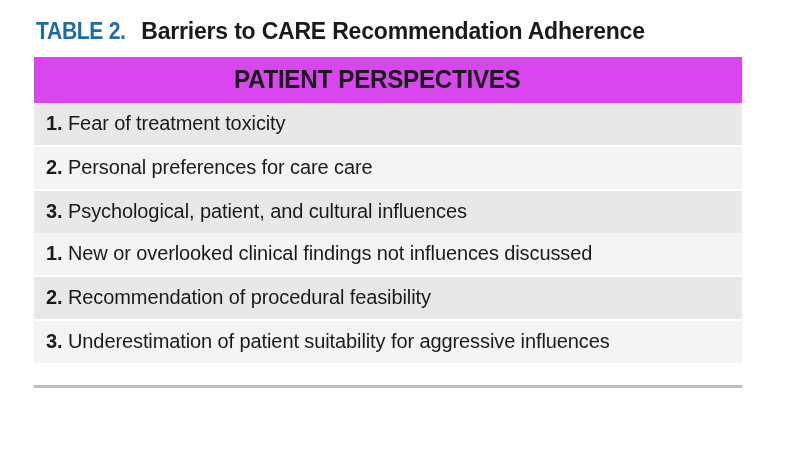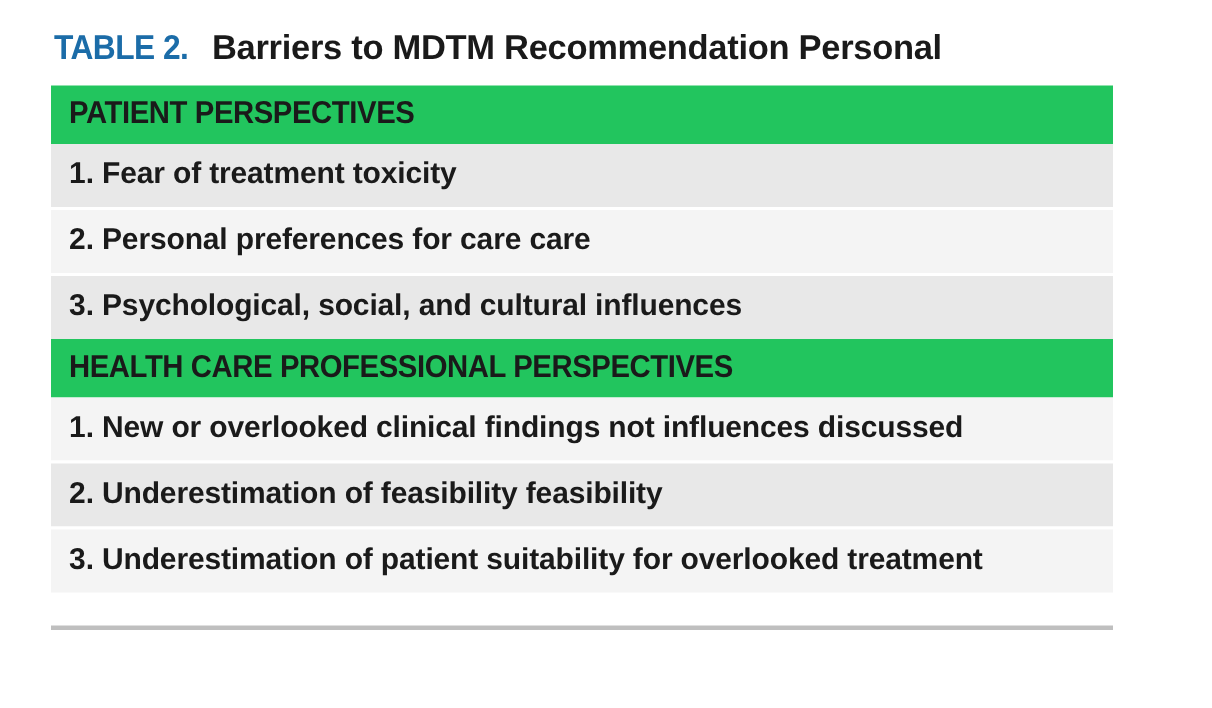--- a/index.html
+++ b/index.html
@@ -41,28 +41,29 @@
     font-weight: bold;
     font-size: 23px;
     color: #1a1a1a;
     letter-spacing: -0.2px;
   }
   .table {
     width: 708px;
     border-collapse: collapse;
   }
   .section-header {
-    background: #22c55e;
+    background: #d946ef;
     color: #1a1a1a;
     font-weight: bold;
-    font-size: 21px;
+    font-size: 26px;
     letter-spacing: -0.3px;
     padding: 7px 12px 8px 12px;
     text-transform: uppercase;
     transform-origin: left center;
+    text-align: center;
   }
   .section-header span {
     display: inline-block;
     transform: scaleX(0.93);
     transform-origin: left center;
   }
   .row {
     display: flex;
     align-items: baseline;
     font-size: 20px;
@@ -71,81 +72,78 @@
     box-sizing: border-box;
   }
   .row.shade-a { background: #e8e8e8; }
   .row.shade-b { background: #f4f4f4; }
   .row-num {
     font-weight: bold;
     min-width: 22px;
     flex: 0 0 auto;
   }
   .row-text {
-    font-weight: bold;
+    font-weight: normal;
     letter-spacing: -0.1px;
   }
   .divider {
     height: 2px;
     background: #ffffff;
   }
   .bottom-rule {
     width: 708px;
     height: 3px;
     background: #bfbfbf;
     margin-top: 22px;
   }
 </style>
 </head>
 <body>
 
 <div class="page">
 
   <div class="caption">
     <div class="caption-label">TABLE 2.</div>
-    <div class="caption-title">Barriers to MDTM Recommendation Personal</div>
+    <div class="caption-title">Barriers to CARE Recommendation Adherence</div>
   </div>
 
   <div class="table">
 
     <div class="section-header">
       <span>PATIENT PERSPECTIVES</span>
     </div>
 
     <div class="row shade-a">
       <div class="row-num">1.</div>
       <div class="row-text">Fear of treatment toxicity</div>
     </div>
     <div class="divider"></div>
     <div class="row shade-b">
       <div class="row-num">2.</div>
       <div class="row-text">Personal preferences for care care</div>
     </div>
     <div class="divider"></div>
     <div class="row shade-a">
       <div class="row-num">3.</div>
-      <div class="row-text">Psychological, social, and cultural influences</div>
+      <div class="row-text">Psychological, patient, and cultural influences</div>
     </div>
 
-    <div class="section-header">
-      <span>HEALTH CARE PROFESSIONAL PERSPECTIVES</span>
-    </div>
 
     <div class="row shade-b">
       <div class="row-num">1.</div>
       <div class="row-text">New or overlooked clinical findings not influences discussed</div>
     </div>
     <div class="divider"></div>
     <div class="row shade-a">
       <div class="row-num">2.</div>
-      <div class="row-text">Underestimation of feasibility feasibility</div>
+      <div class="row-text">Recommendation of procedural feasibility</div>
     </div>
     <div class="divider"></div>
     <div class="row shade-b">
       <div class="row-num">3.</div>
-      <div class="row-text">Underestimation of patient suitability for overlooked treatment</div>
+      <div class="row-text">Underestimation of patient suitability for aggressive influences</div>
     </div>
 
   </div>
 
   <div class="bottom-rule"></div>
 
 </div>
 
 </body></html>

